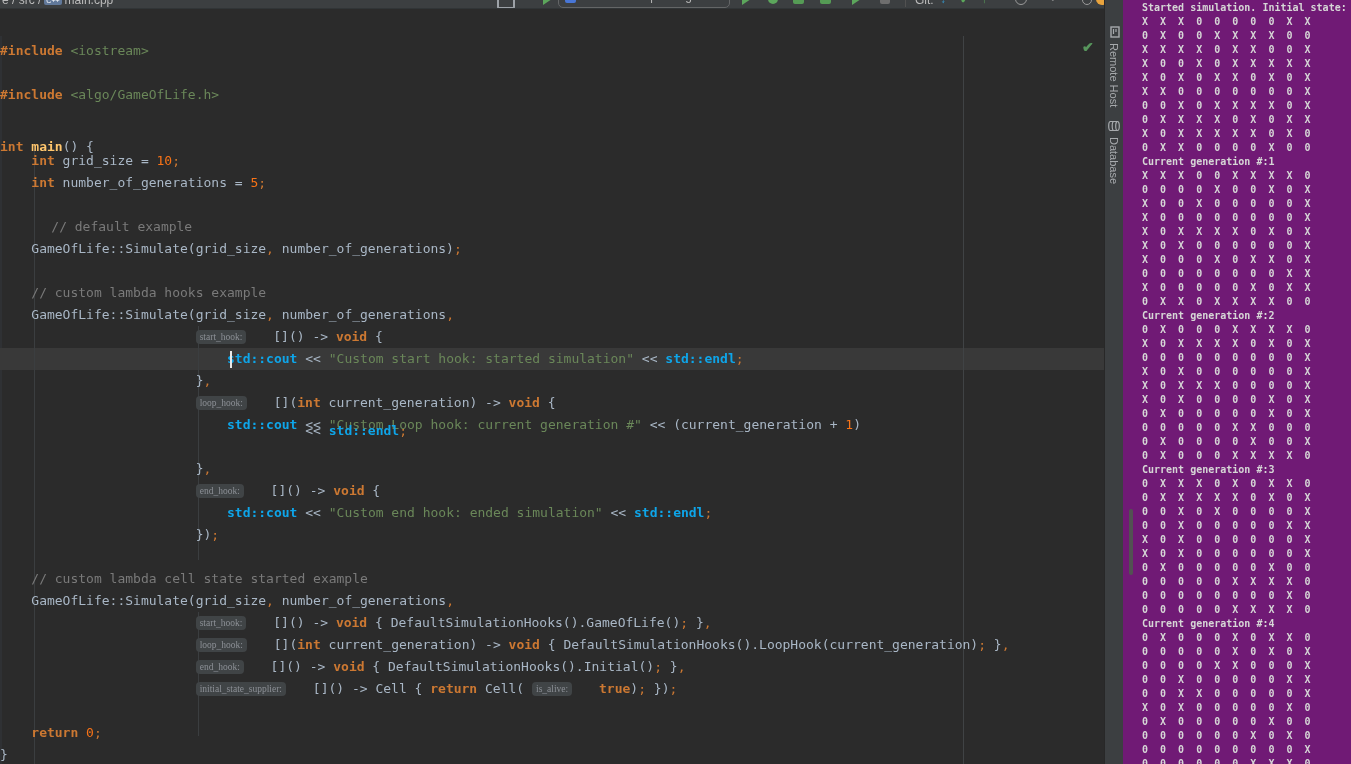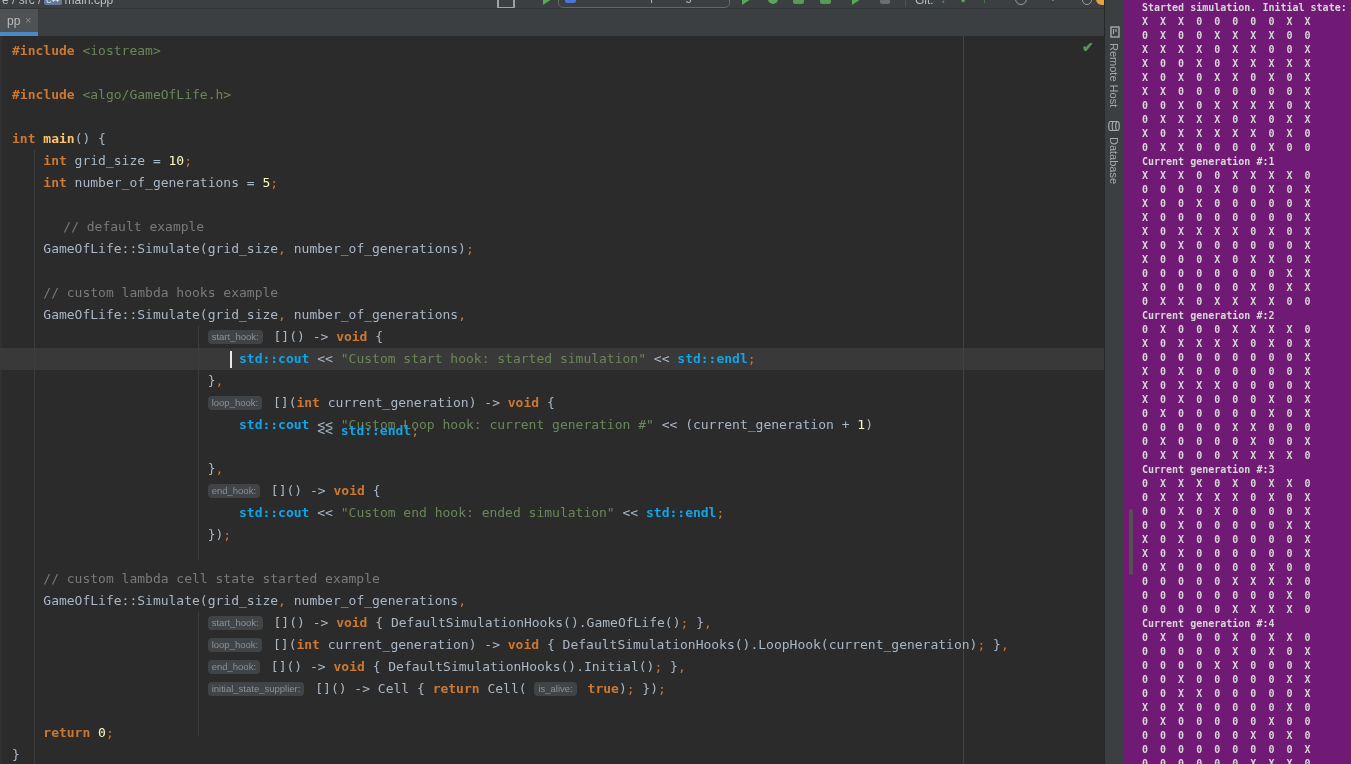--- a/index.html
+++ b/index.html
@@ -33,32 +33,32 @@
   .tab .tlabel{position:absolute;left:7px;top:5px;}
   .tab .close{position:absolute;left:25px;top:5px;color:#8A8F92;font-size:11px;}
   .tab .underline{position:absolute;left:0;bottom:0;width:38px;height:4px;background:#4A88C8;}
   
   .editor{position:absolute;left:0;top:36px;width:1104px;height:728px;background:#2B2B2B;overflow:hidden;}
   .gutter-sliver{position:absolute;left:0;top:0;width:2px;height:728px;background:#2F3134;}
   .indent-guide{position:absolute;width:1px;background:#3B3E40;z-index:1;}
   .margin-guide{position:absolute;left:963px;top:0;width:1px;height:728px;background:#404345;z-index:1;}
   .caret-line-hl{position:absolute;left:0;width:1104px;height:22px;background:#393939;z-index:0;}
   .code-line{position:absolute;left:0;height:22px;line-height:22px;white-space:pre;
-             font-family:"DejaVu Sans Mono",monospace;font-size:13px;padding-left:12px;z-index:2;
+             font-family:"DejaVu Sans Mono",monospace;font-size:13px;padding-left:0;z-index:2;
              color:#A9B7C6;}
   .t-k{color:#CC7832;font-weight:bold;}
   .t-s{color:#6A8759;}
-  .t-n{color:#fef9c3;}
+  .t-n{color:#f97316;}
   .t-c{color:#7A7A7A;}
   .t-f{color:#FFC66D;font-weight:bold;}
   .t-o{color:#CC7832;}
   .t-p{color:#A9B7C6;}
   .t-b{color:#0ea5e9;font-weight:bold;}
-  .t-h{display:inline-block;font-family:Liberation Sans, sans-serif;font-size:9.5px;line-height:14px;
-       vertical-align:1px;background:#404446;color:#8C9096;border-radius:4px;padding:0 4px;margin-right:3px;}
+  .t-h{display:inline-block;font-family:Liberation Serif, serif;font-size:9.5px;line-height:14px;
+       vertical-align:1px;background:#404446;color:#8C9096;border-radius:4px;padding:0 4px;margin-right:19px;}
   .caret{position:absolute;width:2px;height:17px;background:#E8E8E8;z-index:5;}
   .inspection{position:absolute;left:1082px;top:3px;color:#57965C;font-size:14px;font-weight:bold;z-index:6;}
   
   .stripe{position:absolute;left:1104px;top:0;width:18px;height:764px;background:#3C3F41;
           border-left:1px solid #282828;z-index:40;}
   .stripe-btn{position:absolute;left:0;width:18px;display:flex;flex-direction:column;align-items:center;
               gap:5px;color:#A7AAAD;font-size:11px;cursor:default;}
   .stripe-btn .vlabel{writing-mode:vertical-rl;white-space:nowrap;}
   .stripe-btn svg{transform:rotate(90deg);}
   
@@ -93,41 +93,34 @@
     <div class="nv gitlabel" style="left:915px;top:-7px;">Git:</div>
     <div class="nv garrow" style="left:940px;top:-8px;color:#3592C4;">↓</div>
     <div class="nv garrow" style="left:960px;top:-8px;color:#5CA65C;">✔</div>
     <div class="nv garrow" style="left:981px;top:-8px;color:#5CA65C;">↑</div>
     <div class="nv gcirc" style="left:1015px;top:-7px;"></div>
     <div class="nv garrow" style="left:1050px;top:-8px;color:#9A9A9A;">↶</div>
     <div class="nv mag" style="left:1082px;top:-5px;"></div>
     <div class="nv ocirc" style="left:1096px;top:-7px;"></div>
   </div>
 
-  <div class="tabbar">
-    <div class="tab">
-      <span class="tlabel">pp</span>
-      <span class="close">×</span>
-      <div class="underline"></div>
-    </div>
-  </div>
 
   <div class="editor">
     <div class="gutter-sliver"></div>
     <div class="caret-line-hl" id="caret-line-hl" style="top: 312px;"></div>
     <div class="indent-guide" style="left:34px;top:114px;height:630px;"></div>
     <div class="indent-guide" style="left:198px;top:290px;height:234px;"></div>
     <div class="indent-guide" style="left:198px;top:576px;height:124px;"></div>
     <div class="margin-guide"></div>
     <div id="code-lines">
         <div class="code-line" style="top: 4px;"><span class="t-k">#include</span><span class="t-p"> </span><span class="t-s">&lt;iostream&gt;</span></div>
         <div class="code-line" style="top: 26px;"></div>
         <div class="code-line" style="top: 48px;"><span class="t-k">#include</span><span class="t-p"> </span><span class="t-s">&lt;algo/GameOfLife.h&gt;</span></div>
         <div class="code-line" style="top: 70px;"></div>
-        <div class="code-line" style="top: 92px;"><span class="t-k">int</span><span class="t-p"> </span><span class="t-f">main</span><span class="t-p">() {</span></div>
+        <div class="code-line" style="top: 100px;"><span class="t-k">int</span><span class="t-p"> </span><span class="t-f">main</span><span class="t-p">() {</span></div>
         <div class="code-line" style="top: 114px;"><span class="t-p">    </span><span class="t-k">int</span><span class="t-p"> grid_size = </span><span class="t-n">10</span><span class="t-o">;</span></div>
         <div class="code-line" style="top: 136px;"><span class="t-p">    </span><span class="t-k">int</span><span class="t-p"> number_of_generations = </span><span class="t-n">5</span><span class="t-o">;</span></div>
         <div class="code-line" style="top: 158px;"></div>
         <div class="code-line" style="top: 180px; margin-left: 20px;"><span class="t-c">    // default example</span></div>
         <div class="code-line" style="top: 202px;"><span class="t-p">    GameOfLife::Simulate(grid_size</span><span class="t-o">,</span><span class="t-p"> number_of_generations)</span><span class="t-o">;</span></div>
         <div class="code-line" style="top: 224px;"></div>
         <div class="code-line" style="top: 246px;"><span class="t-c">    // custom lambda hooks example</span></div>
         <div class="code-line" style="top: 268px;"><span class="t-p">    GameOfLife::Simulate(grid_size</span><span class="t-o">,</span><span class="t-p"> number_of_generations</span><span class="t-o">,</span></div>
         <div class="code-line" style="top: 290px;"><span class="t-p">                         </span><span class="t-h">start_hook:</span><span class="t-p"> []() -&gt; </span><span class="t-k">void</span><span class="t-p"> {</span></div>
         <div class="code-line" style="top: 312px;"><span class="t-p">                             </span><span class="t-b">std::cout</span><span class="t-p"> &lt;&lt; </span><span class="t-s">"Custom start hook: started simulation"</span><span class="t-p"> &lt;&lt; </span><span class="t-b">std::endl</span><span class="t-o">;</span></div>

